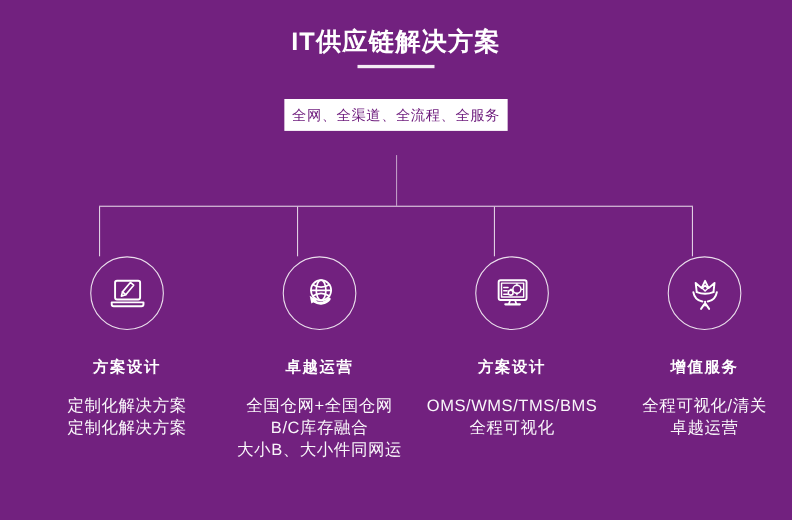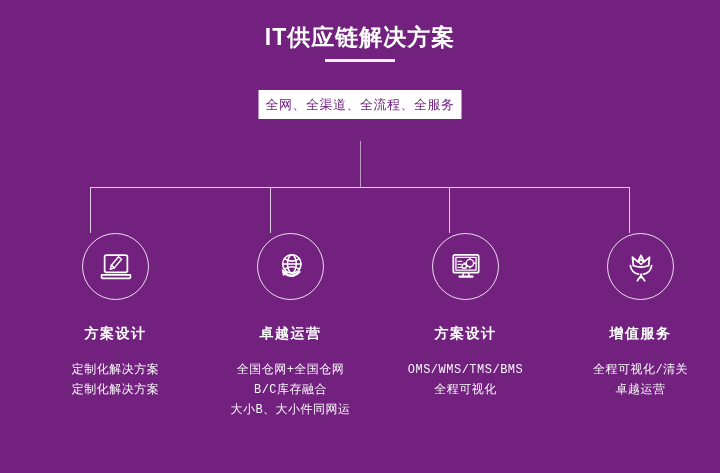--- a/index.html
+++ b/index.html
@@ -35,22 +35,22 @@
     border-radius:50%; display:flex; align-items:center; justify-content:center;
     box-sizing:content-box;
   }
   .circle svg { display:block; }
   .col-title {
     margin-top:25px; color:#ffffff; font-size:14px; font-weight:bold;
     letter-spacing:1.5px; line-height:16px; white-space:nowrap;
   }
   .desc { margin-top:19px; text-align:center; }
   .desc-line {
-    color:rgba(255,255,255,0.96); font-size:12px; line-height:20px;
-    letter-spacing:0.5px; white-space:nowrap;font-family:Liberation Mono, monospace;
+    color:rgba(255,255,255,0.96); font-size:15px; line-height:20px;
+    letter-spacing:0.5px; white-space:nowrap;
   }
 </style>
 </head>
 <body>
 
 <div class="stage">
 
   <h1 class="page-title">IT供应链解决方案</h1>
   <div class="title-underline"></div>
 

